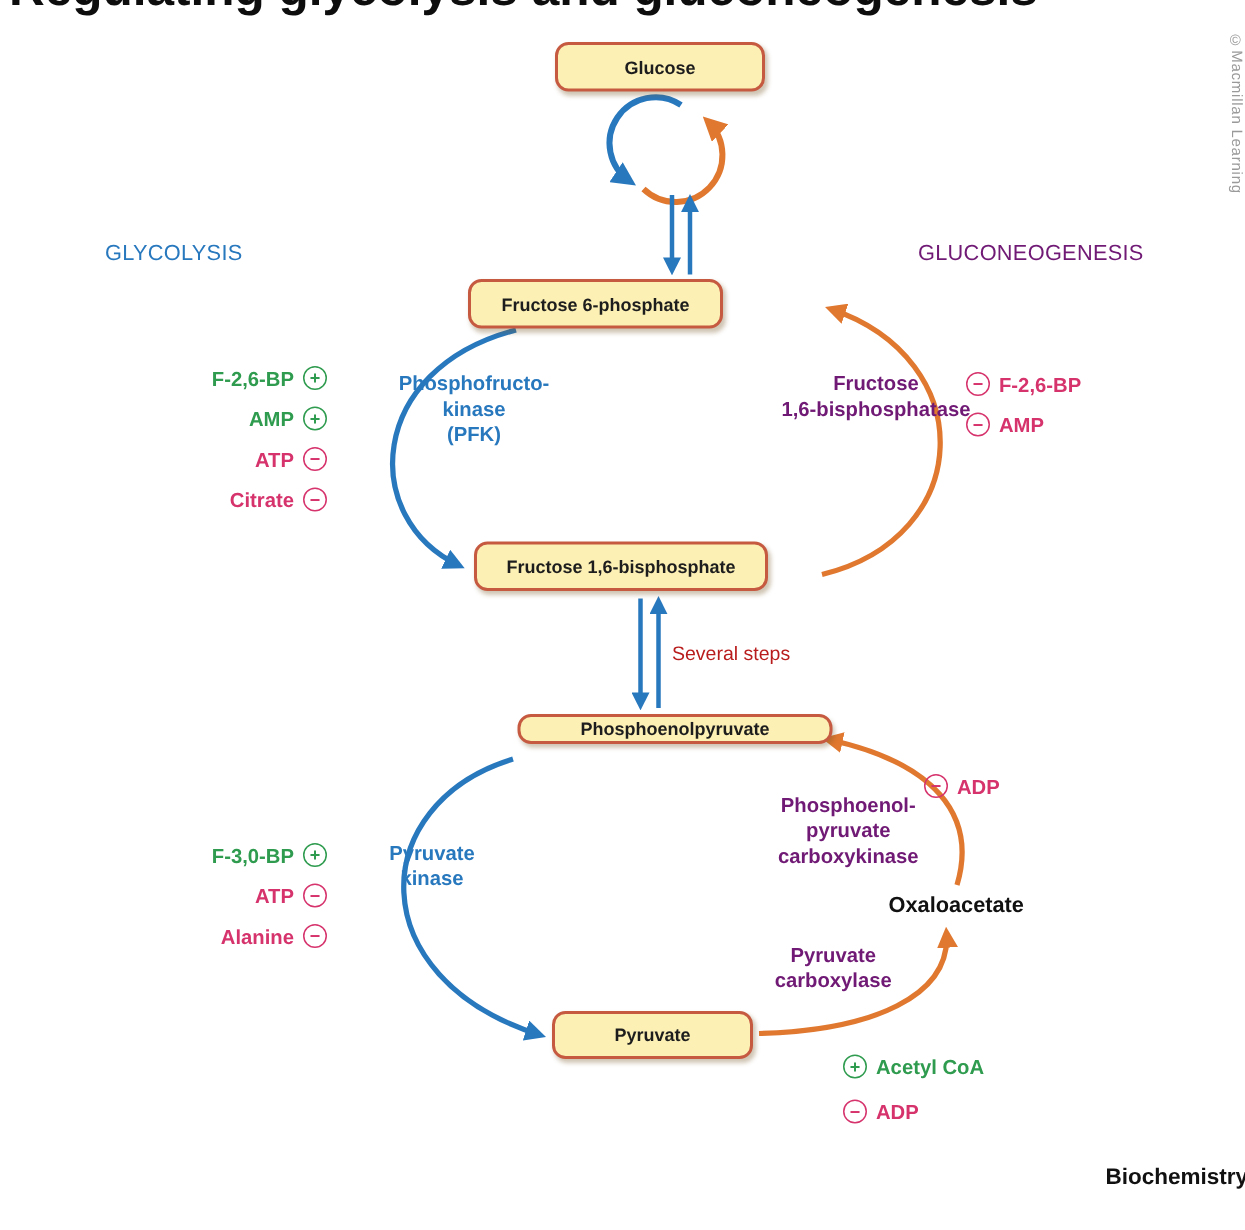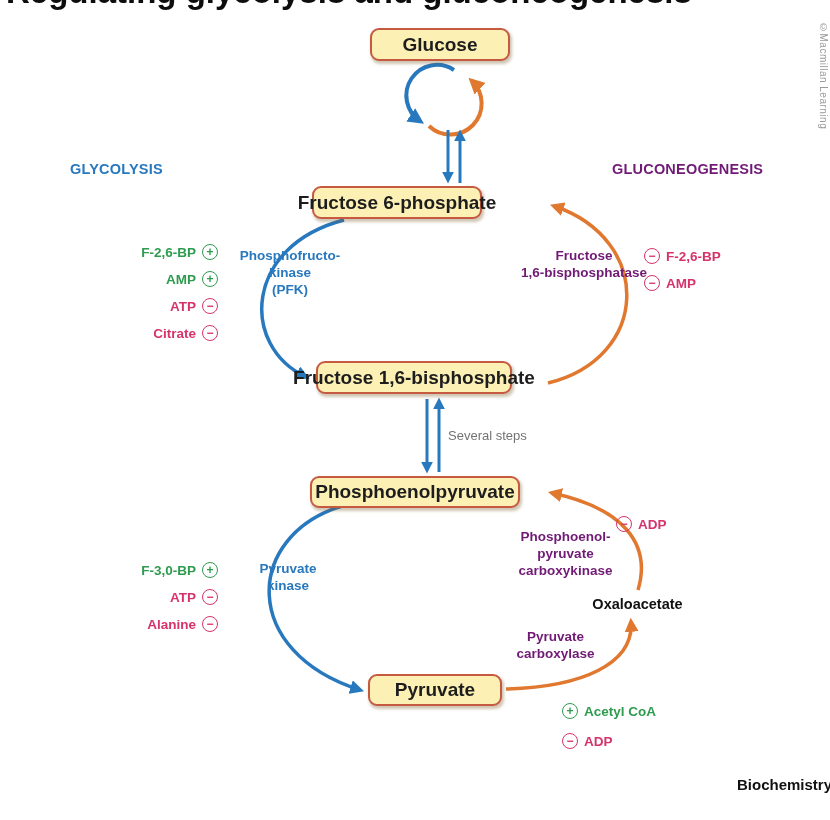--- a/index.html
+++ b/index.html
@@ -25,31 +25,31 @@
     position:absolute; left:737px; top:776px;
     font-size:15px; font-weight:bold; color:#111; white-space:nowrap;
   }
 
   .node {
     position:absolute;
     background:#FCF0B5;
     border:2px solid #C65A41;
     border-radius:9px;
     display:flex; align-items:center; justify-content:center;
-    font-size:19px; font-weight:600; color:#1d1d1d;
+    font-size:12px; font-weight:600; color:#1d1d1d;
     box-shadow:1.5px 2.5px 3px rgba(120,90,40,.35);
     white-space:nowrap;
   }
 
-  .heading { position:absolute; font-weight:bold; font-size:14.5px; letter-spacing:.2px; white-space:nowrap; }
+  .heading { position:absolute; font-weight:normal; font-size:14.5px; letter-spacing:.2px; white-space:nowrap; }
   .enzyme  { position:absolute; font-weight:bold; font-size:13.5px; line-height:17px; text-align:center; }
   .blue    { color:#2878BE; }
   .orange  { color:#701a75; }
 
-  .plain-label { position:absolute; font-size:13px; color:#737373; white-space:nowrap; }
+  .plain-label { position:absolute; font-size:13px; color:#b91c1c; white-space:nowrap; }
   .metab-label { position:absolute; font-size:14.5px; font-weight:700; color:#111; text-align:center; white-space:nowrap; }
 
   .reg-col { position:absolute; }
   .reg-row {
     display:flex; align-items:flex-end; gap:6px; height:27px;
     font-size:13.5px; font-weight:bold; white-space:nowrap;
   }
   .reg-row.tall { height:30px; }
   .reg-row.end { justify-content:flex-end; }
   .pos { color:#2E9B4E; }
@@ -94,28 +94,28 @@
   <path d="M 506 689 C 582 687 634 664 631 622" fill="none" stroke="#E0782F" stroke-width="3.5" marker-end="url(#ao)"></path>
   <path d="M 638 590 C 652 543 622 508 552 493" fill="none" stroke="#E0782F" stroke-width="3.5" marker-end="url(#ao)"></path>
 </svg>
 
 <div class="heading blue" style="left:70px;top:161px">GLYCOLYSIS</div>
 <div class="heading orange" style="left:612px;top:161px">GLUCONEOGENESIS</div>
 
 <div class="node" style="left:370px;top:28px;width:140px;height:33px">Glucose</div>
 <div class="node" style="left:312px;top:186px;width:170px;height:33px">Fructose 6-phosphate</div>
 <div class="node" style="left:316px;top:361px;width:196px;height:33px">Fructose 1,6-bisphosphate</div>
-<div class="node" style="left:310px;top:476px;width:210px;height:32px">Phosphoenolpyruvate</div>
+<div class="node" style="left:345px;top:476px;width:210px;height:20px">Phosphoenolpyruvate</div>
 <div class="node" style="left:368px;top:674px;width:134px;height:32px">Pyruvate</div>
 
 <div class="metab-label" style="left:570px;top:596px;width:135px">Oxaloacetate</div>
 
 <div class="plain-label" style="left:448px;top:428px">Several steps</div>
 
-<div class="enzyme blue" style="left:228px;top:247px;width:124px">
+<div class="enzyme blue" style="left:254px;top:247px;width:124px">
   <div>Phosphofructo-</div>
   <div>kinase</div>
   <div>(PFK)</div>
 </div>
 
 <div class="enzyme orange" style="left:500px;top:247px;width:168px">
   <div>Fructose</div>
   <div>1,6-bisphosphatase</div>
 </div>
 

